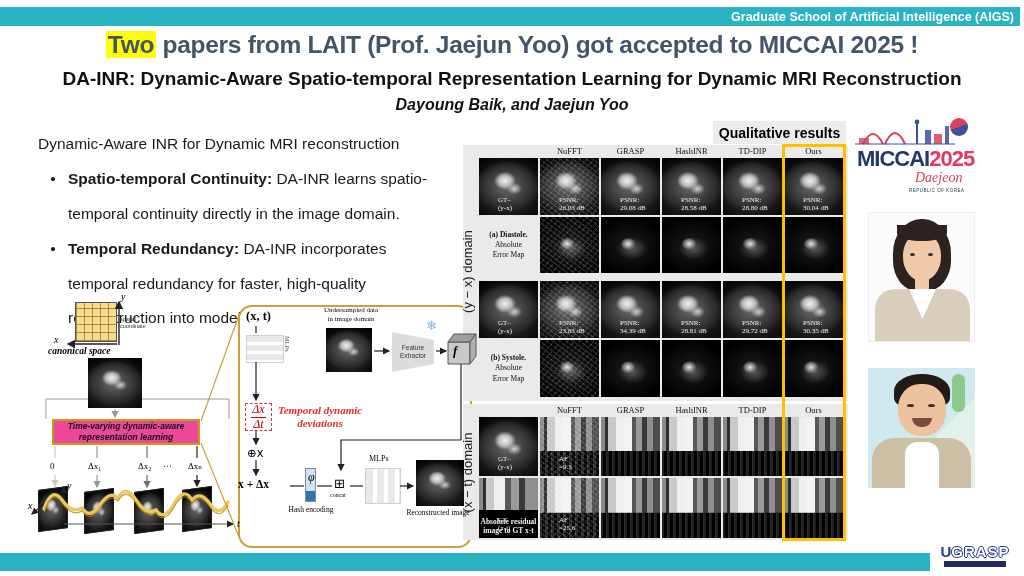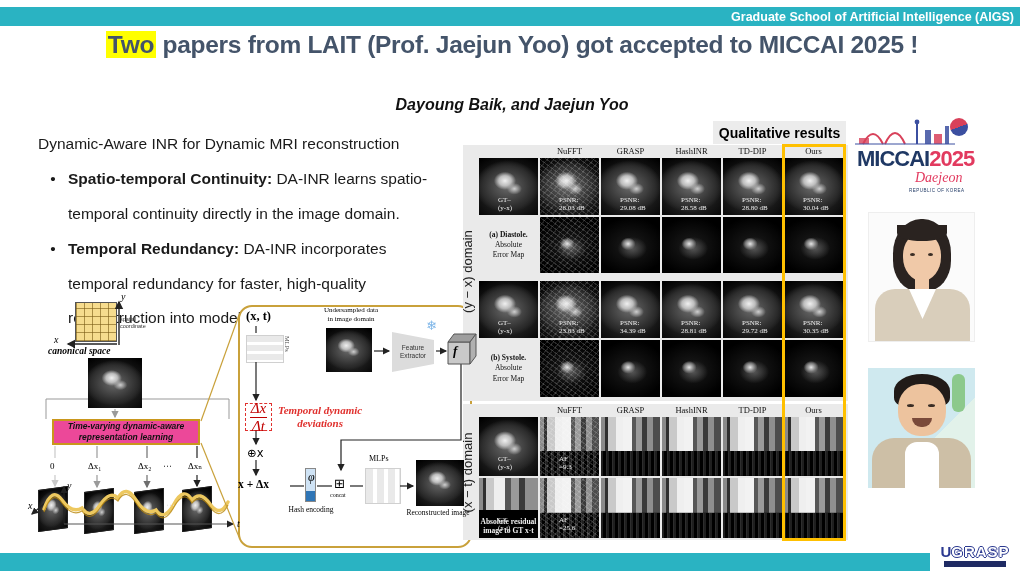--- a/index.html
+++ b/index.html
@@ -70,21 +70,21 @@
          font-size:8.5px;font-weight:bold;font-style:italic;line-height:1.25;color:#111;}
   .frame{position:absolute;width:30px;height:42px;transform:skewY(-8deg);border:1px solid #222;box-sizing:border-box;}
   .bigbox{position:absolute;left:238px;top:305px;width:234px;height:243px;border:2px solid #C9A13B;
           border-radius:14px;background:#fff;box-sizing:border-box;}
   .stack-h{position:absolute;left:246px;top:335px;width:36px;height:26px;
            background:repeating-linear-gradient(180deg,#e9e9e9 0 6px,#fff 6px 9px);border:1px solid #d0d0d0;}
   .stack-v{position:absolute;left:365px;top:468px;width:34px;height:34px;
            background:repeating-linear-gradient(90deg,#e9e9e9 0 7px,#fff 7px 11px);border:1px solid #d0d0d0;}
   .fracbox{position:absolute;left:245px;top:403px;width:27px;height:28px;border:1.5px dashed #E0312E;
            box-sizing:border-box;display:flex;flex-direction:column;align-items:center;justify-content:center;
-           font-family:"Liberation Serif","DejaVu Serif",serif;font-style:italic;font-size:15px;color:#C00000;line-height:1.1;}
+           font-family:"Liberation Serif","DejaVu Serif",serif;font-style:italic;font-size:12px;color:#C00000;line-height:1.1;}
   .fracbox .fb{border-top:1px solid #C00000;padding:0 2px;}
   .devtxt{position:absolute;left:278px;top:404px;color:#E0312E;font-weight:bold;font-style:italic;
           font-family:"Liberation Serif","DejaVu Serif",serif;font-size:11px;line-height:1.2;}
   .phibar{position:absolute;left:305px;top:468px;width:11px;height:34px;border:1px solid #888;box-sizing:border-box;
           background:linear-gradient(#cfe3f5 0 68%, #2e75b6 68% 100%);}
   .fe{position:absolute;left:392px;top:332px;width:42px;height:40px;background:#DCDCDC;
       clip-path:polygon(0 0,100% 20%,100% 80%,0 100%);display:flex;flex-direction:column;align-items:center;
       justify-content:center;font-size:6.5px;color:#333;line-height:1.3;text-align:center;}
   .snow::before{content:"❄";}
   .snow{position:absolute;left:426px;top:318px;font-family:"DejaVu Sans",sans-serif;font-size:13px;color:#7EB6E8;}
@@ -102,20 +102,21 @@
 <body>
 
 <div id="canvas">
 
   <div class="topbar">
     <span>Graduate School of Artificial Intelligence (AIGS)</span>
   </div>
   <div class="bottombar"></div>
 
   <h1 class="title"><span class="hl">Two</span><span> papers from LAIT (Prof. Jaejun Yoo) got accepted to MICCAI 2025 !</span></h1>
+  <div class="ptitle">DA-INR: Dynamic-Aware Spatio-temporal Representation Learning for Dynamic MRI Reconstruction</div>
   <div class="authors">Dayoung Baik, and Jaejun Yoo</div>
 
   <div class="summary">
     <div>Dynamic-Aware INR for Dynamic MRI reconstruction</div>
     <div class="bullet">
       <span class="dot">•</span>
       <div><b>Spatio-temporal Continuity:</b> <span>DA-INR learns spatio-temporal continuity directly in the image domain.</span></div>
     </div>
     <div class="bullet">
       <span class="dot">•</span>

